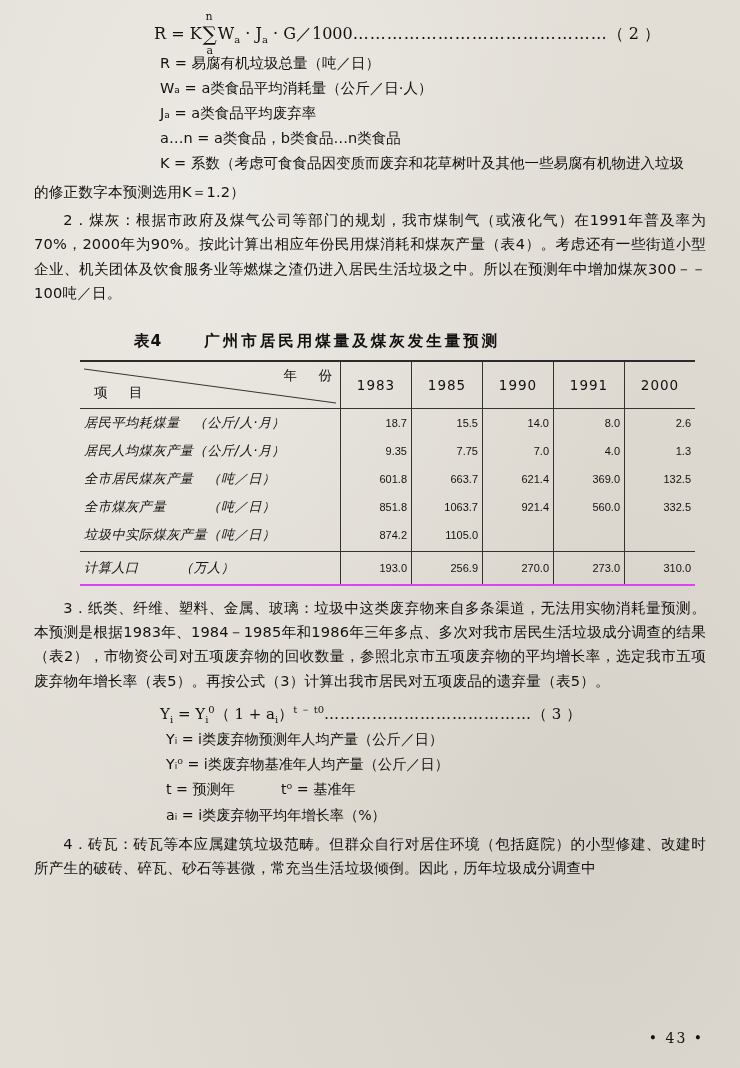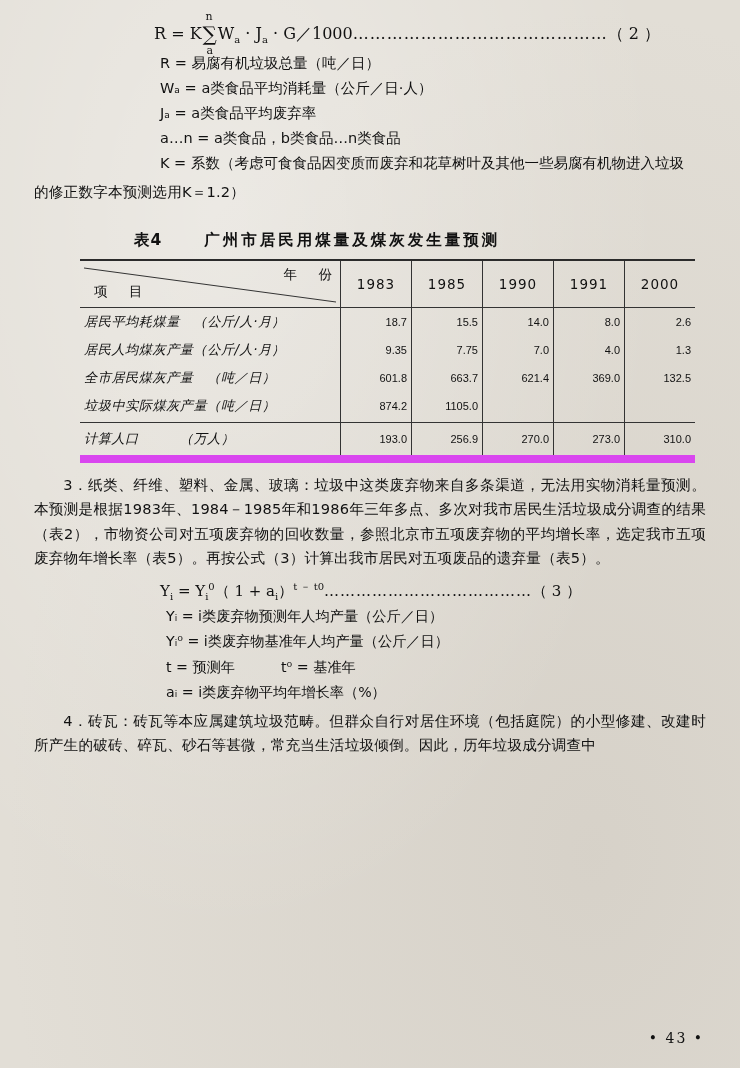--- a/index.html
+++ b/index.html
@@ -112,21 +112,21 @@
     width: 100%;
     font-size: 13px;
     font-family: "DejaVu Sans", sans-serif;
   }
   table.data td, table.data th {
     padding: 3px 4px;
     font-weight: normal;
     white-space: nowrap;
   }
   .rule-top { border-top: 2px solid #2b2b2b; }
-  .rule-bot { border-bottom: 8px solid #d946ef; }
+  .rule-bot { border-bottom: 2px solid #d946ef; }
   .rule-thin-b { border-bottom: 1px solid #333; }
   .vline { border-left: 1px solid #333; }
   .hdr-cell {
     text-align: center;
     font-size: 13.5px;
     letter-spacing: 1px;
   }
   .corner {
     position: relative;
     height: 40px;
@@ -204,20 +204,21 @@
 
     <div class="def-list">
       <div>R = 易腐有机垃圾总量（吨／日）</div>
       <div>Wₐ = a类食品平均消耗量（公斤／日·人）</div>
       <div>Jₐ = a类食品平均废弃率</div>
       <div>a…n = a类食品，b类食品…n类食品</div>
       <div>K = 系数（考虑可食食品因变质而废弃和花草树叶及其他一些易腐有机物进入垃圾</div>
     </div>
 
     <p class="body">的修正数字本预测选用K＝1.2）</p>
+    <p class="body indent">2．煤灰：根据市政府及煤气公司等部门的规划，我市煤制气（或液化气）在1991年普及率为70%，2000年为90%。按此计算出相应年份民用煤消耗和煤灰产量（表4）。考虑还有一些街道小型企业、机关团体及饮食服务业等燃煤之渣仍进入居民生活垃圾之中。所以在预测年中增加煤灰300－－100吨／日。</p>
 
     <div class="table-block">
       <div class="table-title">
         <span class="tt-label">表4</span><span>广州市居民用煤量及煤灰发生量预测</span>
       </div>
       <table class="data">
         <thead>
           <tr>
             <th class="rule-top rule-thin-b">
               <div class="corner">
@@ -255,20 +256,28 @@
             <td class="num vline">1.3</td>
           </tr>
           <tr class="row">
             <td class="rowlabel">全市居民煤灰产量　（吨／日）</td>
             <td class="num vline">601.8</td>
             <td class="num vline">663.7</td>
             <td class="num vline">621.4</td>
             <td class="num vline">369.0</td>
             <td class="num vline">132.5</td>
           </tr>
+          <tr class="row">
+            <td class="rowlabel">全市煤灰产量　　　（吨／日）</td>
+            <td class="num vline">851.8</td>
+            <td class="num vline">1063.7</td>
+            <td class="num vline">921.4</td>
+            <td class="num vline">560.0</td>
+            <td class="num vline">332.5</td>
+          </tr>
           <tr class="row lastgroup">
             <td class="rowlabel rule-thin-b">垃圾中实际煤灰产量（吨／日）</td>
             <td class="num vline rule-thin-b">874.2</td>
             <td class="num vline rule-thin-b">1105.0</td>
             <td class="num vline rule-thin-b"></td>
             <td class="num vline rule-thin-b"></td>
             <td class="num vline rule-thin-b"></td>
           </tr>
           <tr class="row calc">
             <td class="rowlabel rule-bot">计算人口　　　（万人）</td>

